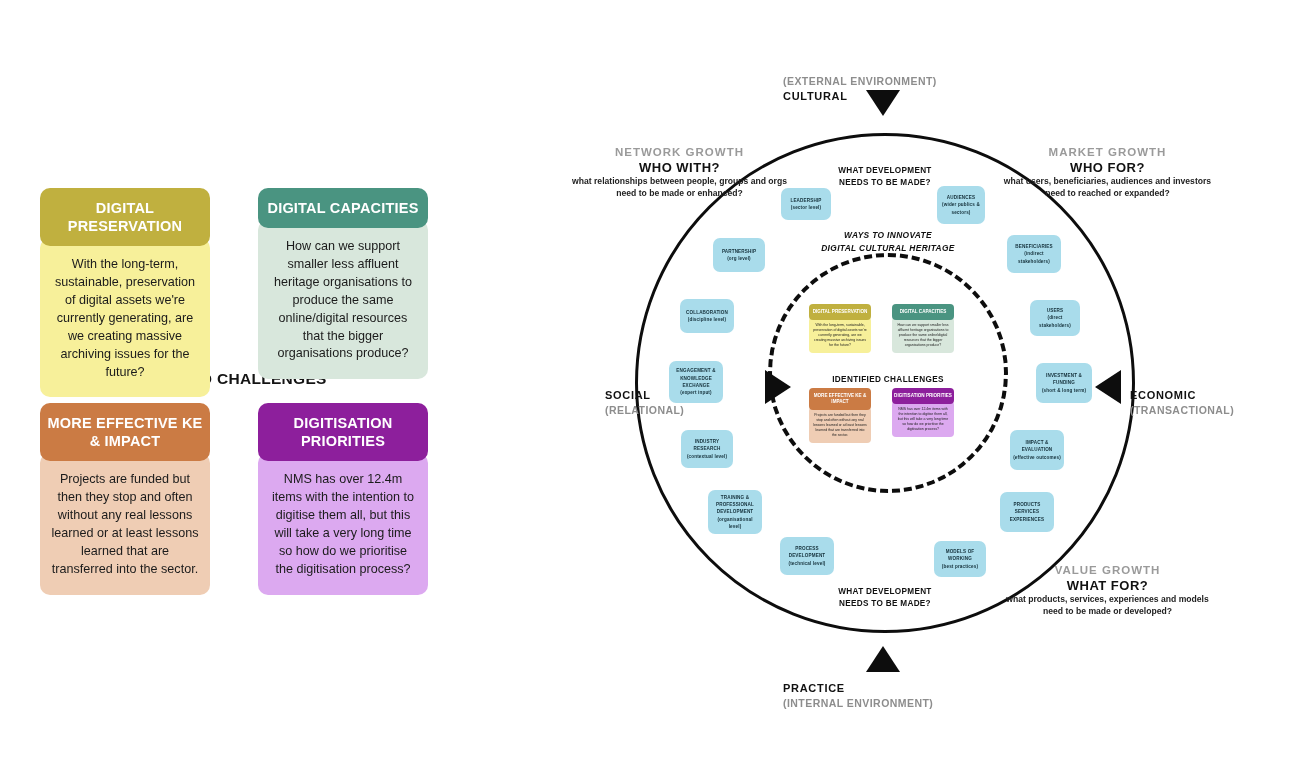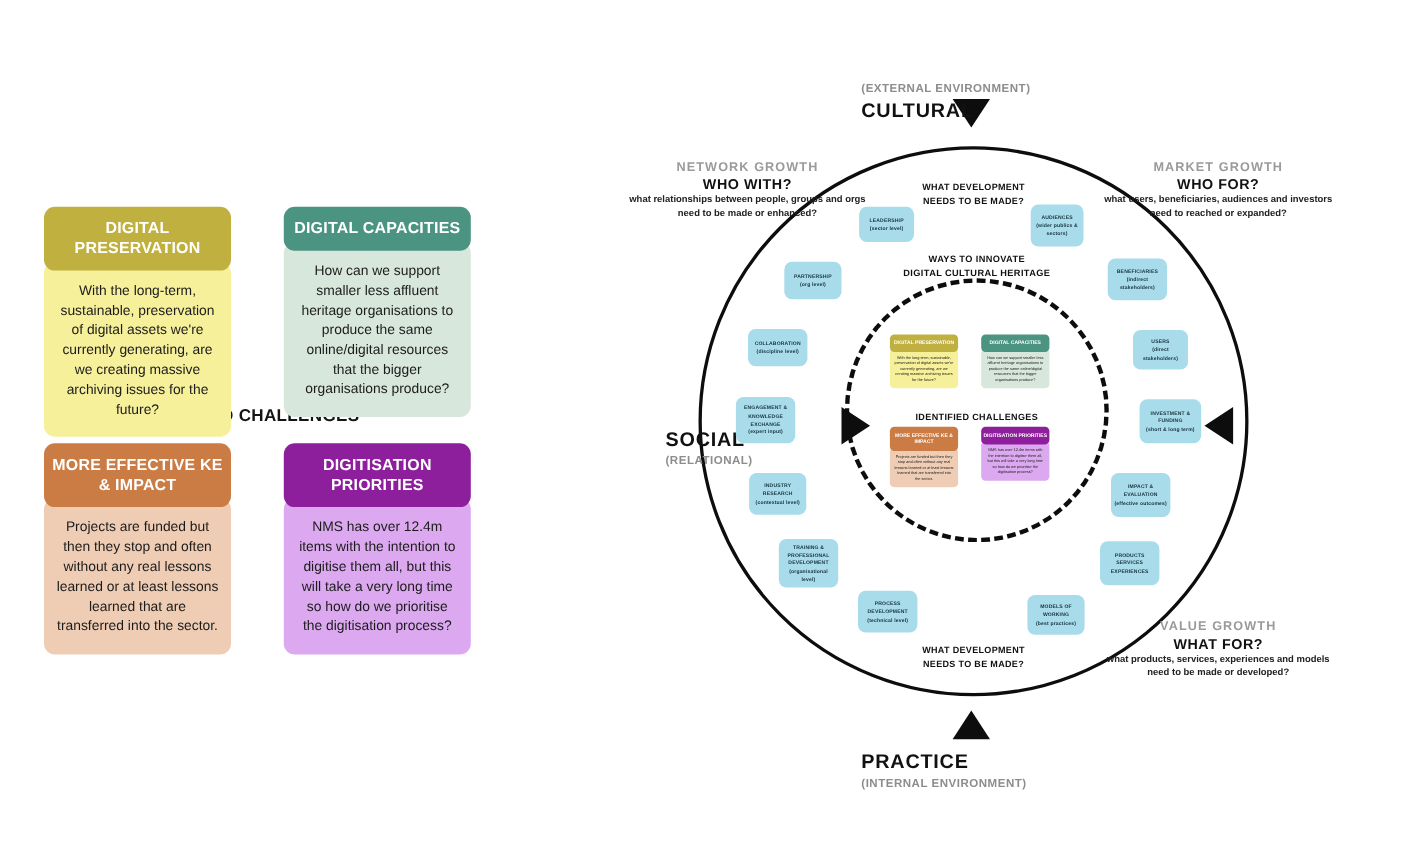--- a/index.html
+++ b/index.html
@@ -70,21 +70,21 @@
   .tri-up    { border-left: 17px solid transparent; border-right: 17px solid transparent; border-bottom: 26px solid #0d0d0d; }
   .tri-right { border-top: 17px solid transparent; border-bottom: 17px solid transparent; border-left: 26px solid #0d0d0d; }
   .tri-left  { border-top: 17px solid transparent; border-bottom: 17px solid transparent; border-right: 26px solid #0d0d0d; }
 
   
   .axis-label { position: absolute; text-align: left; margin-top: 16px; }
   .axis-sub {
     font-size: 10.5px; font-weight: bold; color: #8d8d8d; letter-spacing: .45px;
   }
   .axis-main {
-    font-size: 18px; font-weight: bold; color: #111111; letter-spacing: .7px;
+    font-size: 11px; font-weight: bold; color: #111111; letter-spacing: .7px;
   }
 
   
   .quad { position: absolute; text-align: center; width: 215px; }
   .quad-kicker { font-size: 11.5px; font-weight: bold; color: #9a9a9a; letter-spacing: 1px; }
   .quad-q { font-size: 13px; font-weight: bold; color: #111111; letter-spacing: .5px; margin-top: 2px; }
   .quad-desc { font-size: 8.6px; color: #222222; line-height: 1.45; margin-top: 0; font-weight: 600; }
 
   
   .inner-prompt {
@@ -179,20 +179,24 @@
     <div class="axis-label" style="left:283px; top:666px; width:200px;">
       <div class="axis-main">PRACTICE</div>
       <div class="axis-sub" style="margin-top:3px;">(INTERNAL ENVIRONMENT)</div>
     </div>
 
     <div class="axis-label" style="left:105px; top:373px; width:150px;">
       <div class="axis-main">SOCIAL</div>
       <div class="axis-sub" style="margin-top:3px;">(RELATIONAL)</div>
     </div>
 
+    <div class="axis-label" style="left:630px; top:373px; width:160px;">
+      <div class="axis-main">ECONOMIC</div>
+      <div class="axis-sub" style="margin-top:3px;">(TRANSACTIONAL)</div>
+    </div>
 
     <div class="quad" style="left:72px; top:146px;">
       <div class="quad-kicker">NETWORK GROWTH</div>
       <div class="quad-q">WHO WITH?</div>
       <div class="quad-desc">what relationships between people, groups and orgs need to be made or enhanced?</div>
     </div>
 
     <div class="quad" style="left:500px; top:146px;">
       <div class="quad-kicker">MARKET GROWTH</div>
       <div class="quad-q">WHO FOR?</div>
@@ -208,21 +212,21 @@
 
     <div class="inner-prompt" style="left:290px; top:165px;">
       <div>WHAT DEVELOPMENT</div>
       <div>NEEDS TO BE MADE?</div>
     </div>
     <div class="inner-prompt" style="left:290px; top:586px;">
       <div>WHAT DEVELOPMENT</div>
       <div>NEEDS TO BE MADE?</div>
     </div>
 
-    <div class="center-heading" style="left:273px; top:229px;">
+    <div class="center-heading" style="left:273px; top:229px;font-style:italic;">
       <div>WAYS TO INNOVATE</div>
       <div>DIGITAL CULTURAL HERITAGE</div>
     </div>
 
     <div class="center-challenges" style="left:298px; top:375px;">IDENTIFIED CHALLENGES</div>
 
     <div class="chip" style="left:281px; top:188px; width:50px; height:32px;">
       <div>
           <span>LEADERSHIP</span>
           <span class="sub">(sector level)</span>

